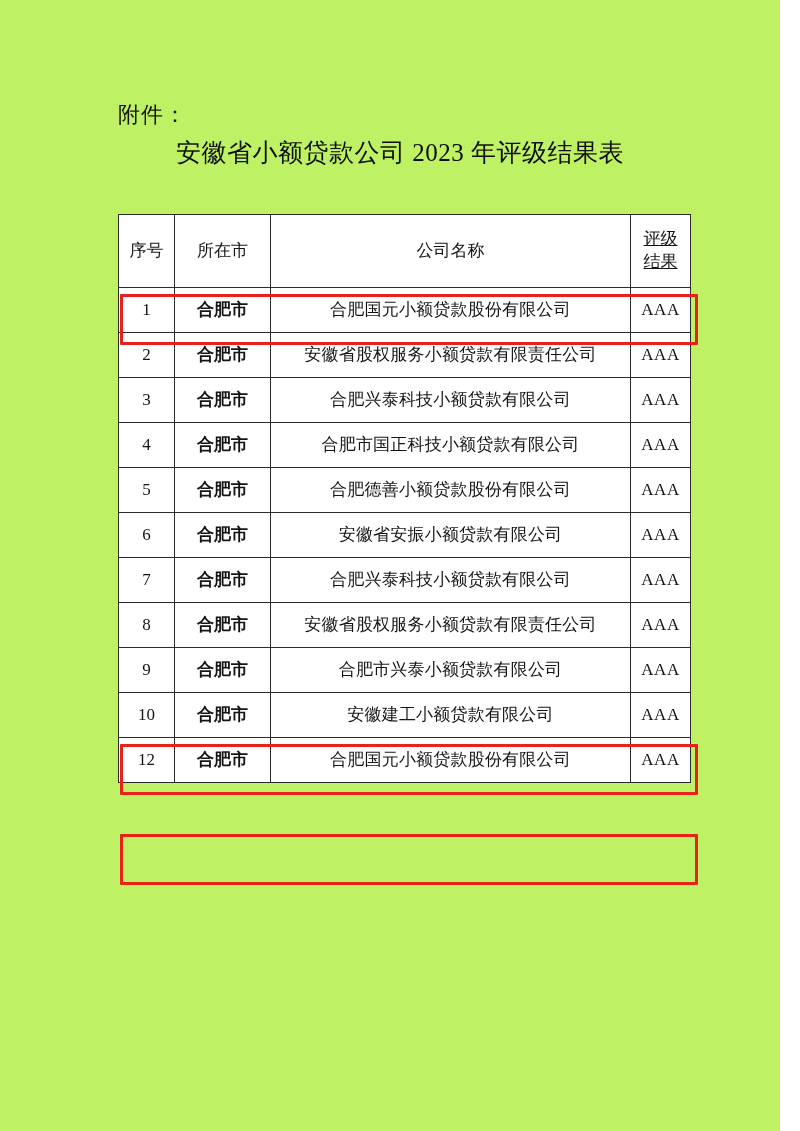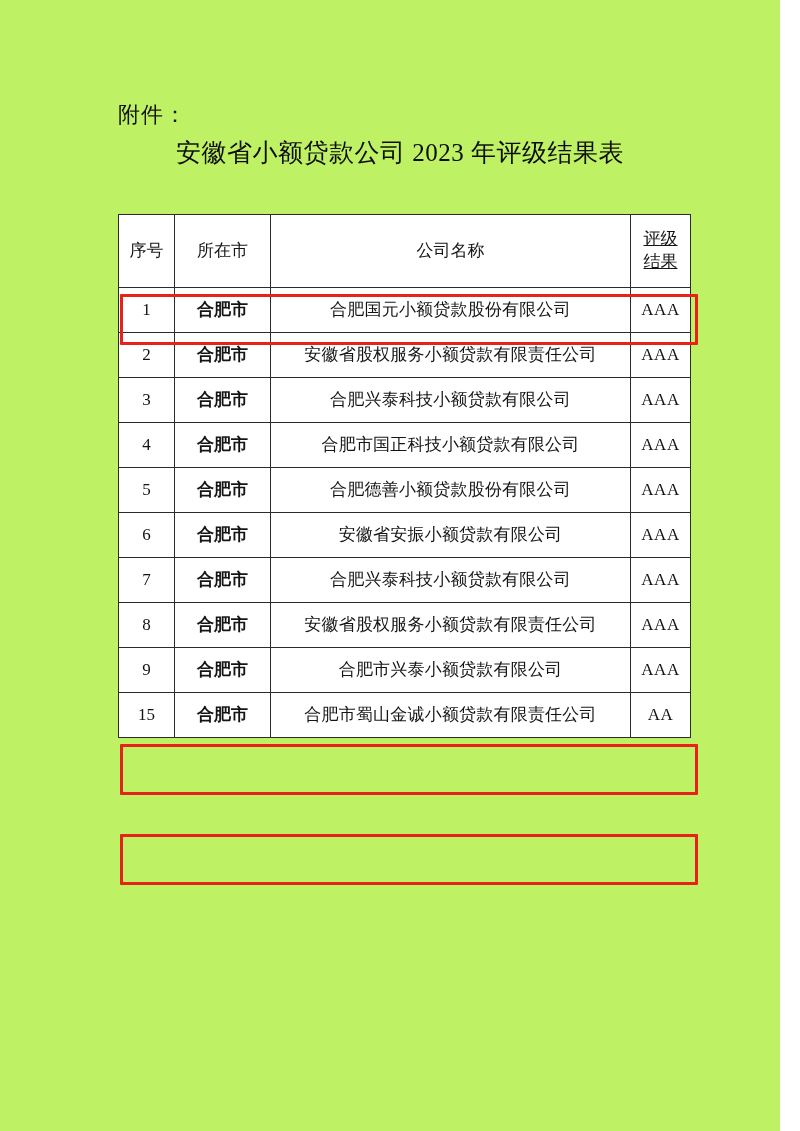--- a/index.html
+++ b/index.html
@@ -191,24 +191,30 @@
             <td class="name-cell">安徽省股权服务小额贷款有限责任公司</td>
             <td class="rating-cell">AAA</td>
           </tr>
           <tr>
             <td class="seq-cell">9</td>
             <td class="city-cell">合肥市</td>
             <td class="name-cell">合肥市兴泰小额贷款有限公司</td>
             <td class="rating-cell">AAA</td>
           </tr>
           <tr>
-            <td class="seq-cell">15</td>
-            <td class="city-cell">合肥市</td>
-            <td class="name-cell">合肥市蜀山金诚小额贷款有限责任公司</td>
-            <td class="rating-cell">AA</td>
+            <td class="seq-cell">10</td>
+            <td class="city-cell">合肥市</td>
+            <td class="name-cell">安徽建工小额贷款有限公司</td>
+            <td class="rating-cell">AAA</td>
+          </tr>
+          <tr class="highlight">
+            <td class="seq-cell">12</td>
+            <td class="city-cell">合肥市</td>
+            <td class="name-cell">合肥国元小额贷款股份有限公司</td>
+            <td class="rating-cell">AAA</td>
           </tr>
         </tbody>
     </table>
   </div>
 
   <div id="highlight-layer">
       <div class="hl-box" style="border-color: rgb(232, 33, 26); position: absolute; left: 119.5px; top: 293.5px; width: 578px; height: 51px;"></div>
       <div class="hl-box" style="border-color: rgb(232, 33, 26); position: absolute; left: 119.5px; top: 743.5px; width: 578px; height: 51px;"></div>
       <div class="hl-box" style="border-color: rgb(232, 33, 26); position: absolute; left: 119.5px; top: 833.5px; width: 578px; height: 51px;"></div>
     </div>

